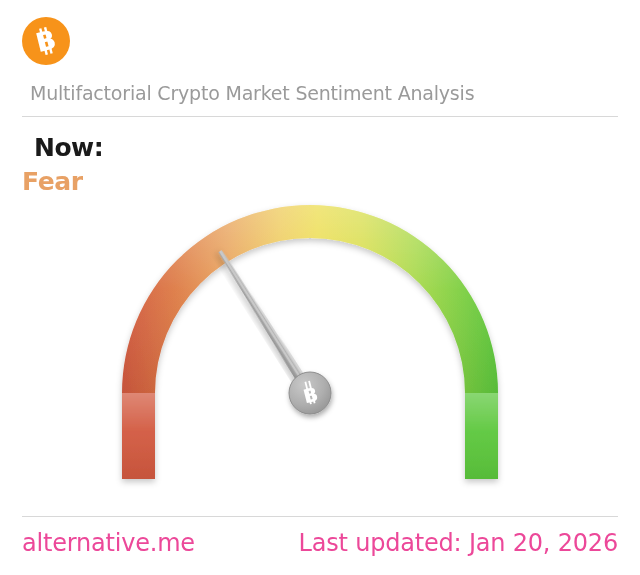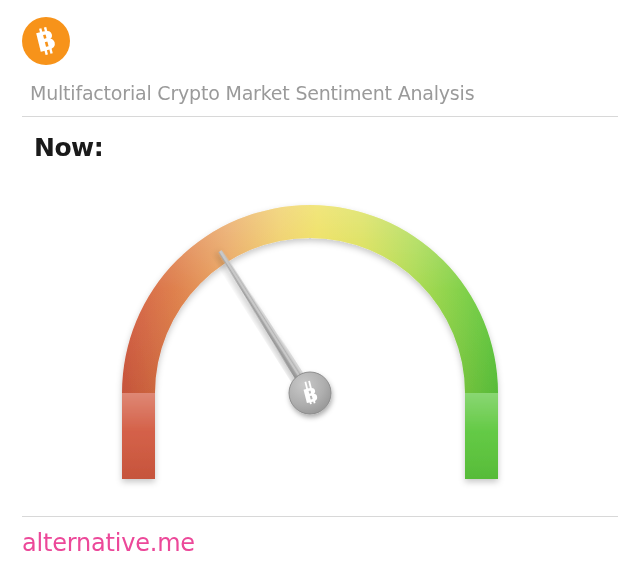--- a/index.html
+++ b/index.html
@@ -173,20 +173,21 @@
             <rect x="18.2" y="3.5" width="2.4" height="27" fill="#ffffff"></rect>
           </g>
         </svg>
       </span>
     </div>
     <div class="subtitle">Multifactorial Crypto Market Sentiment Analysis</div>
     <div class="divider-top"></div>
   </div>
 
   <div class="now-label">Now:</div>
+  <div class="sentiment-label">Fear</div>
 
   <div class="gauge-wrap">
     <svg class="gauge-svg" width="640" height="325" viewBox="0 0 640 325" aria-hidden="true">
       <defs>
 
         <linearGradient id="arcGrad" x1="0" y1="0" x2="1" y2="0">
           <stop offset="0%" stop-color="#d2593f"></stop>
           <stop offset="14%" stop-color="#dd7a45"></stop>
           <stop offset="28%" stop-color="#e8a158"></stop>
           <stop offset="42%" stop-color="#eec956"></stop>
@@ -255,15 +256,16 @@
           <rect x="311.1" y="195" width="1.8" height="23" fill="#ffffff"></rect>
         </g>
       </g>
     </svg>
   </div>
 
 
   <div class="divider-bottom"></div>
   <div class="footer">
     <span class="footer-left">alternative.me</span>
+    <span class="footer-right">Last updated: Jan 20, 2026</span>
   </div>
 
 </div>
 
 </body></html>

